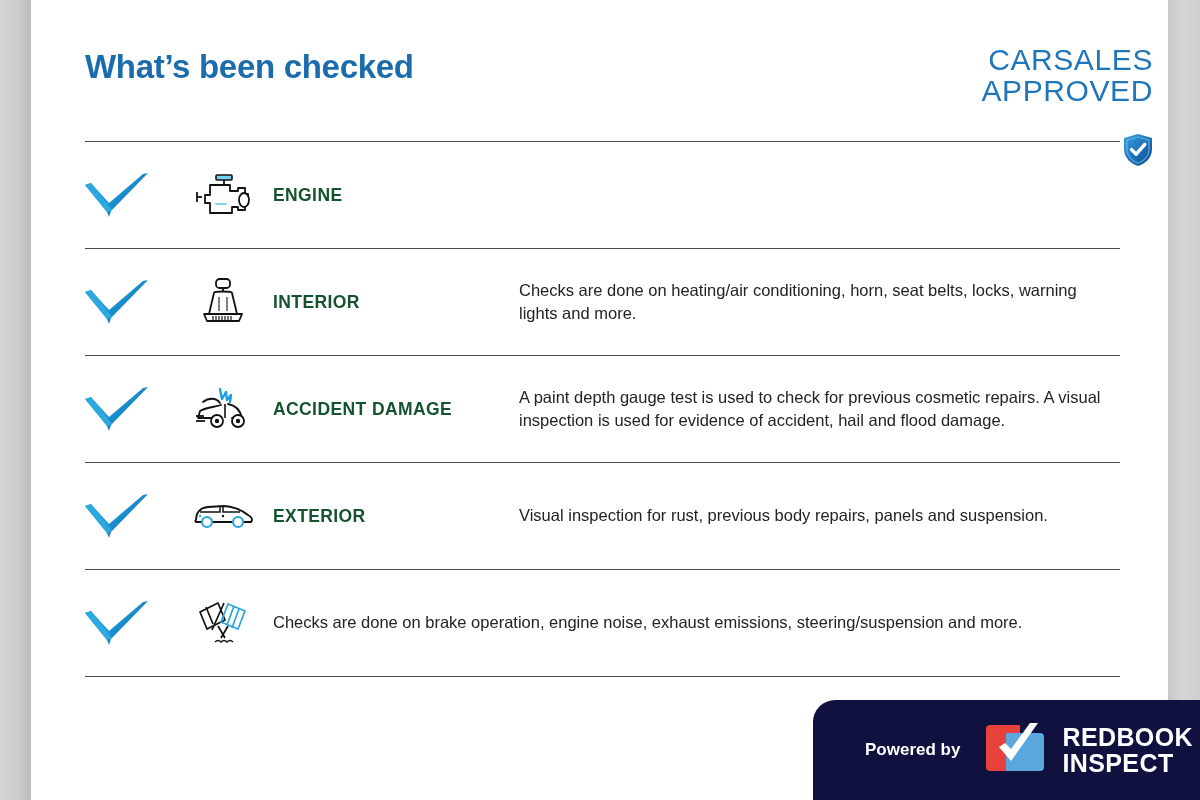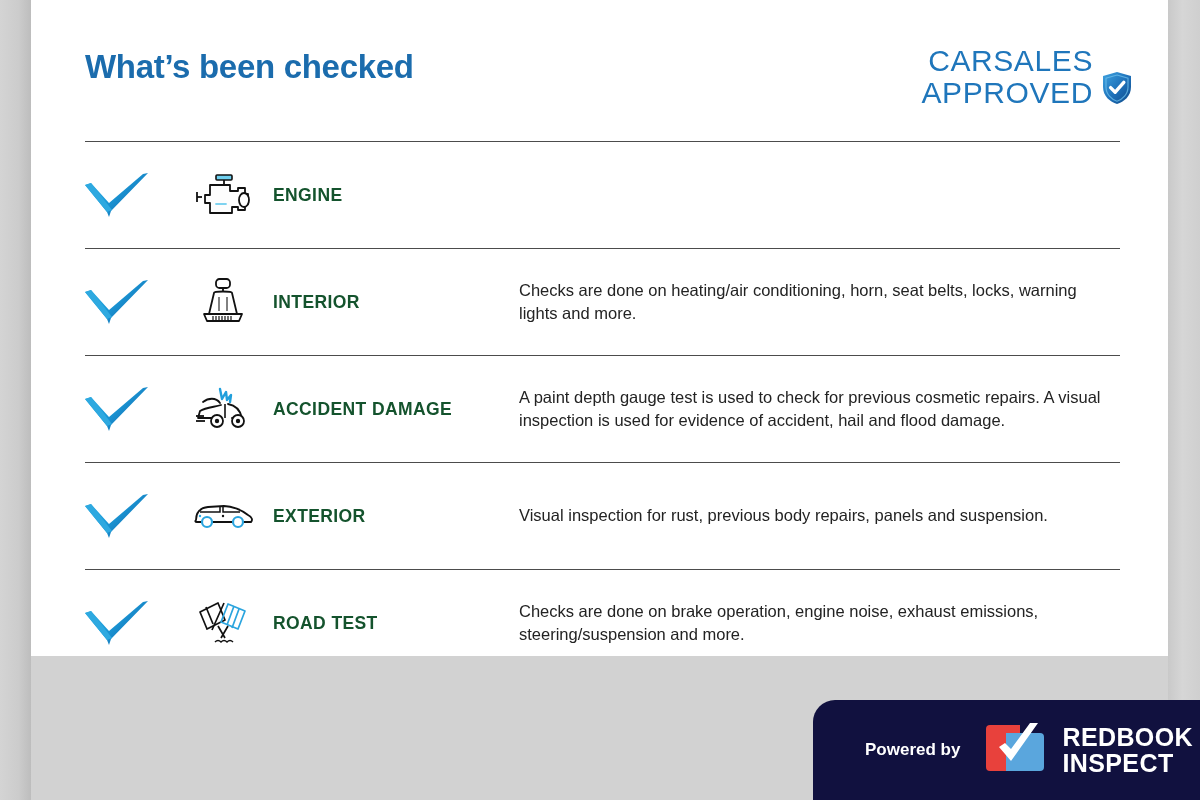--- a/index.html
+++ b/index.html
@@ -10,21 +10,21 @@
     height: 800px;
     overflow: hidden;
     font-family: "Liberation Sans", sans-serif;
   }
 
   #page {
     position: absolute;
     left: 31px;
     top: 0;
     width: 1137px;
-    height: 656px;
+    height: 800px;
     background: #ffffff;
     overflow: hidden;
   }
 
   
   #right-gutter {
     position: absolute;
     left: 1168px;
     top: 0;
     width: 32px;
@@ -50,24 +50,25 @@
     left: 54px;
     top: 48px;
     font-size: 33px;
     font-weight: bold;
     color: #1b6cad;
     letter-spacing: -0.3px;
     white-space: nowrap;
   }
   #brand-lockup {
     position: absolute;
-    right: 36px;
+    right: 15px;
     top: 44px;
     display: flex;
-    align-items: center;
+    align-items: flex-end;
+    flex-direction: column;
   }
   #brand-words {
     text-align: right;
     line-height: 1.04;
   }
   .brand-line {
     font-size: 30px;
     font-weight: normal;
     color: #1f76bb;
     letter-spacing: 0.6px;
@@ -323,21 +324,20 @@
             <path d="M12 9 L19 26 M18 32 L30 5"></path>
           </g>
           <g fill="none" stroke="#2aa4de" stroke-width="1.7" stroke-linejoin="round">
             <path d="M34 6 L51 13 L44 31 L27 24 Z"></path>
             <path d="M40 8 L33 27 M45 11 L38 30"></path>
           </g>
           <path d="M24 28 L31 40 M34 28 L27 40" stroke="#111" stroke-width="1.7" fill="none"></path>
           <path d="M21 44 q3 -3 6 0 q3 -3 6 0 q3 -3 6 0" stroke="#111" stroke-width="1.5" fill="none"></path>
         </svg>
       </div>
-      <div class="label-cell">ROAD TEST</div>
       <div class="desc-cell">Checks are done on brake operation, engine noise, exhaust emissions, steering/suspension and more.</div>
     </div>
 
     <div class="rule"></div>
 
   </div>
 </div>
 
 <div id="redbook-badge">
   <div id="powered-by">Powered by</div>

